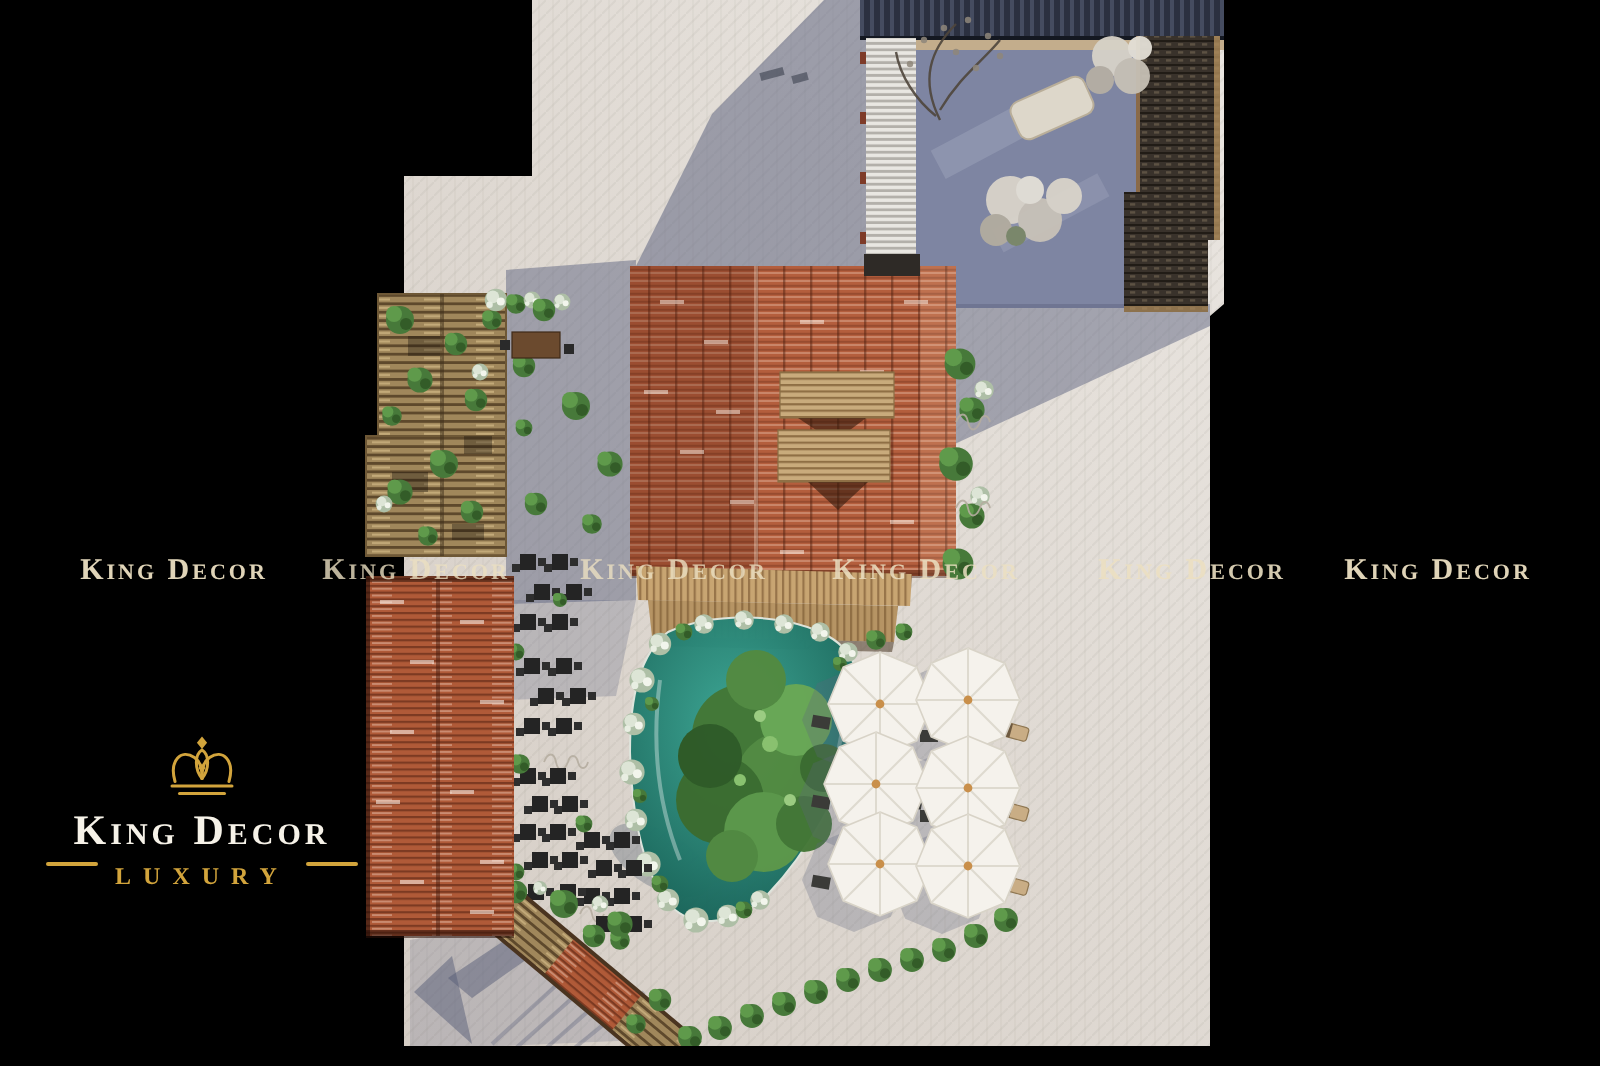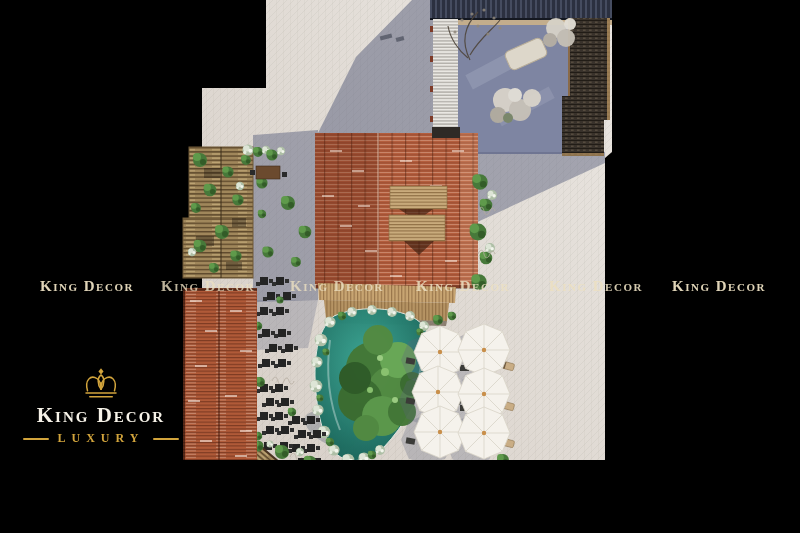--- a/index.html
+++ b/index.html
@@ -1,29 +1,29 @@
 <!DOCTYPE html>
 <html style="--gold: #d2a43c; --cream: #ece0c2;"><head>
 <meta charset="utf-8">
 <style>
   :root{ --gold:#d2a43c; --cream:#ece0c2; --ink:#000000; }
   html,body{margin:0;padding:0;background:#000;}
-  .stage{position:relative;width:800px;height:460px;background:var(--ink);overflow:hidden;
+  .stage{position:relative;width:800px;height:523px;background:var(--ink);overflow:hidden;
          font-family:"Liberation Serif", serif;}
   .scene-svg{position:absolute;left:0;top:0;}
   
   .wm{position:absolute;transform:translate(-50%,-50%);white-space:nowrap;
       font-family:"Liberation Serif", serif;font-variant:small-caps;
       font-size:15px;letter-spacing:1.5px;color:var(--cream);font-weight:600;}
   
   .logo{position:absolute;left:18px;top:366px;width:166px;text-align:center;}
   .logo .crown{display:block;margin:0 auto 2px auto;}
   .logo .title{font-variant:small-caps;font-weight:600;font-size:21px;letter-spacing:2px;
                color:#f6f2e8;line-height:1.05;}
-  .logo .sub{margin-top:5px;display:flex;align-items:center;justify-content:center;gap:9px;text-decoration:underline;}
+  .logo .sub{margin-top:5px;display:flex;align-items:flex-start;justify-content:center;gap:9px;text-decoration:underline;}
   .logo .sub .dash{display:inline-block;width:26px;height:2px;background:var(--gold);border-radius:2px;}
   .logo .sub .word{font-size:12px;letter-spacing:6px;color:var(--gold);font-weight:600;
                    font-family:"Liberation Serif", serif;}
 </style>
 </head>
 <body>
 
 <div class="stage">
 
   <svg class="scene-svg" width="800" height="533" viewBox="0 0 800 533">

